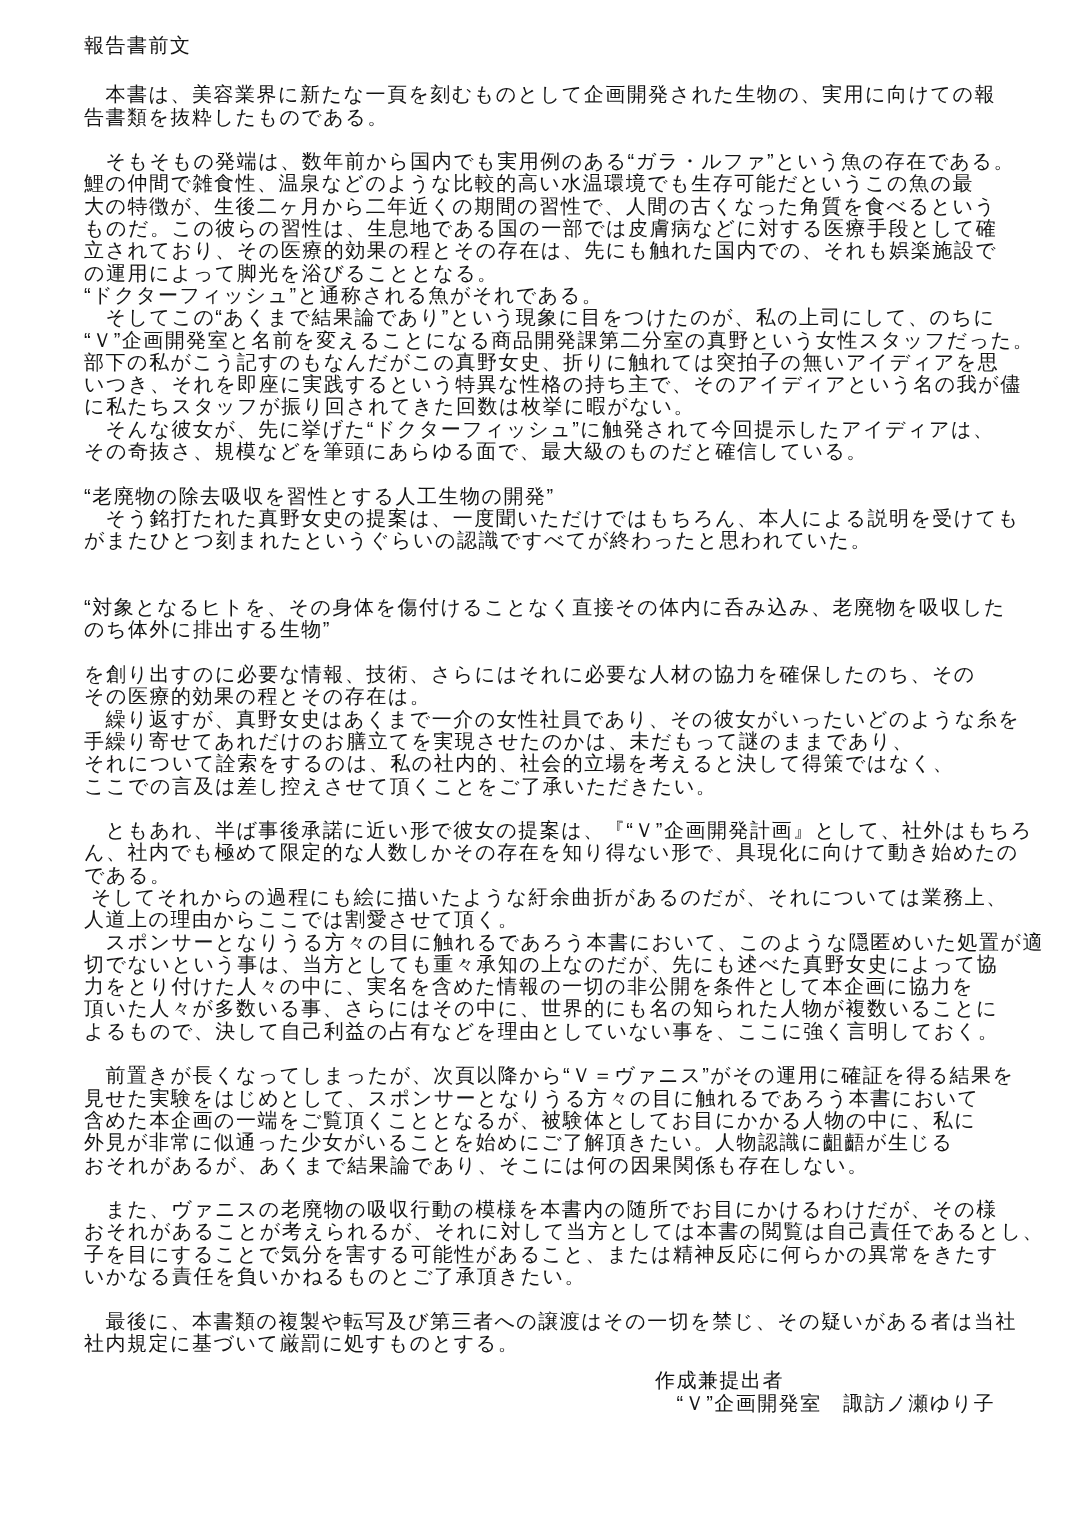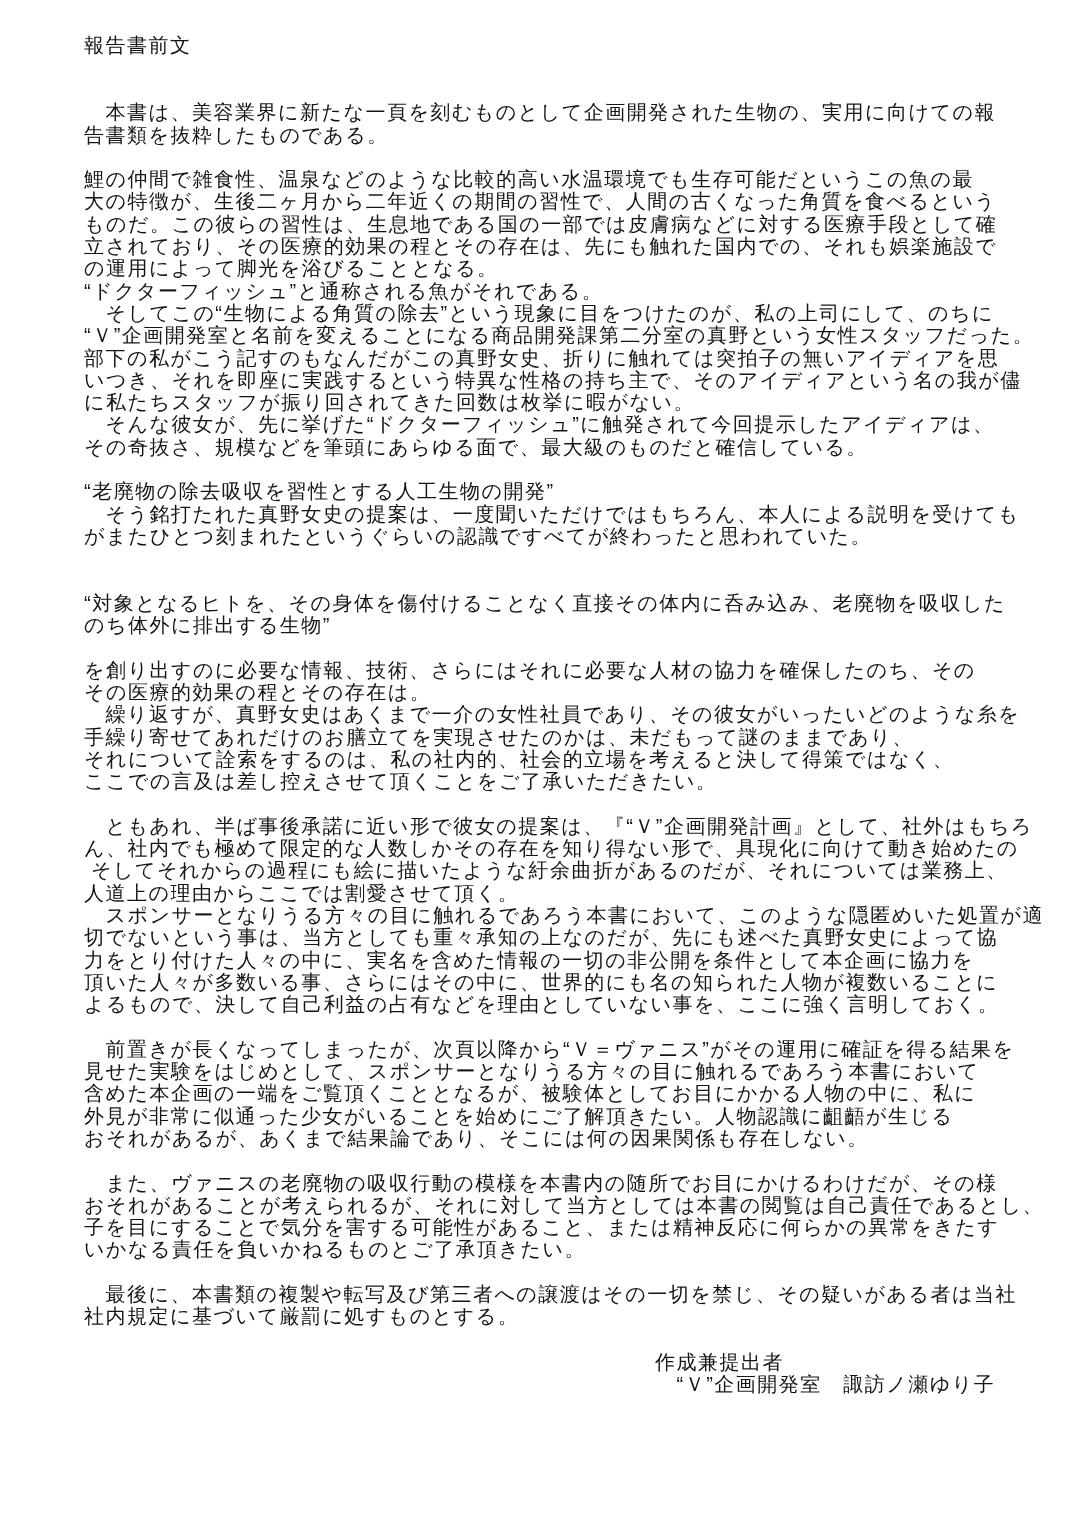--- a/index.html
+++ b/index.html
@@ -21,51 +21,52 @@
     padding: 34px 20px 0 84px;
     background: #ffffff;
   }
   .title {
     font-size: 20px;
     line-height: 22.3px;
     letter-spacing: 1.5px;
     white-space: pre;
   }
   .body-text {
-    margin-top: 45px;
+    margin-top: 27px;
   }
   .line {
     font-size: 20px;
     line-height: 22.3px;
     letter-spacing: 1.5px;
     white-space: pre;
     min-height: 22.3px;
   }
   .signature {
-    margin-top: 23px;
+    margin-top: 15px;
     margin-left: 571px;
   }
 </style>
 </head>
 <body>
 
 <div class="page">
   <div class="title">報告書前文</div>
 
   <div class="body-text">
       <div class="line">　本書は、美容業界に新たな一頁を刻むものとして企画開発された生物の、実用に向けての報</div>
       <div class="line">告書類を抜粋したものである。</div>
       <div class="line"></div>
+      <div class="line">　そもそもの発端は、数年前から国内でも実用例のある“ガラ・ルファ”という魚の存在である。</div>
       <div class="line">鯉の仲間で雑食性、温泉などのような比較的高い水温環境でも生存可能だというこの魚の最</div>
       <div class="line">大の特徴が、生後二ヶ月から二年近くの期間の習性で、人間の古くなった角質を食べるという</div>
       <div class="line">ものだ。この彼らの習性は、生息地である国の一部では皮膚病などに対する医療手段として確</div>
       <div class="line">立されており、その医療的効果の程とその存在は、先にも触れた国内での、それも娯楽施設で</div>
       <div class="line">の運用によって脚光を浴びることとなる。</div>
       <div class="line">“ドクターフィッシュ”と通称される魚がそれである。</div>
-      <div class="line">　そしてこの“生物による角質の除去”という現象に目をつけたのが、私の上司にして、のちに</div>
+      <div class="line">　そしてこの“あくまで結果論であり”という現象に目をつけたのが、私の上司にして、のちに</div>
       <div class="line">“Ｖ”企画開発室と名前を変えることになる商品開発課第二分室の真野という女性スタッフだった。</div>
       <div class="line">部下の私がこう記すのもなんだがこの真野女史、折りに触れては突拍子の無いアイディアを思</div>
       <div class="line">いつき、それを即座に実践するという特異な性格の持ち主で、そのアイディアという名の我が儘</div>
       <div class="line">に私たちスタッフが振り回されてきた回数は枚挙に暇がない。</div>
       <div class="line">　そんな彼女が、先に挙げた“ドクターフィッシュ”に触発されて今回提示したアイディアは、</div>
       <div class="line">その奇抜さ、規模などを筆頭にあらゆる面で、最大級のものだと確信している。</div>
       <div class="line"></div>
       <div class="line">“老廃物の除去吸収を習性とする人工生物の開発”</div>
       <div class="line">　そう銘打たれた真野女史の提案は、一度聞いただけではもちろん、本人による説明を受けても</div>
       <div class="line">がまたひとつ刻まれたというぐらいの認識ですべてが終わったと思われていた。</div>
@@ -76,20 +77,21 @@
       <div class="line"></div>
       <div class="line">を創り出すのに必要な情報、技術、さらにはそれに必要な人材の協力を確保したのち、その</div>
       <div class="line">その医療的効果の程とその存在は。</div>
       <div class="line">　繰り返すが、真野女史はあくまで一介の女性社員であり、その彼女がいったいどのような糸を</div>
       <div class="line">手繰り寄せてあれだけのお膳立てを実現させたのかは、未だもって謎のままであり、</div>
       <div class="line">それについて詮索をするのは、私の社内的、社会的立場を考えると決して得策ではなく、</div>
       <div class="line">ここでの言及は差し控えさせて頂くことをご了承いただきたい。</div>
       <div class="line"></div>
       <div class="line">　ともあれ、半ば事後承諾に近い形で彼女の提案は、『“Ｖ”企画開発計画』として、社外はもちろ</div>
       <div class="line">ん、社内でも極めて限定的な人数しかその存在を知り得ない形で、具現化に向けて動き始めたの</div>
+      <div class="line">である。</div>
       <div class="line"> そしてそれからの過程にも絵に描いたような紆余曲折があるのだが、それについては業務上、</div>
       <div class="line">人道上の理由からここでは割愛させて頂く。</div>
       <div class="line">　スポンサーとなりうる方々の目に触れるであろう本書において、このような隠匿めいた処置が適</div>
       <div class="line">切でないという事は、当方としても重々承知の上なのだが、先にも述べた真野女史によって協</div>
       <div class="line">力をとり付けた人々の中に、実名を含めた情報の一切の非公開を条件として本企画に協力を</div>
       <div class="line">頂いた人々が多数いる事、さらにはその中に、世界的にも名の知られた人物が複数いることに</div>
       <div class="line">よるもので、決して自己利益の占有などを理由としていない事を、ここに強く言明しておく。</div>
       <div class="line"></div>
       <div class="line">　前置きが長くなってしまったが、次頁以降から“Ｖ＝ヴァニス”がその運用に確証を得る結果を</div>
       <div class="line">見せた実験をはじめとして、スポンサーとなりうる方々の目に触れるであろう本書において</div>

